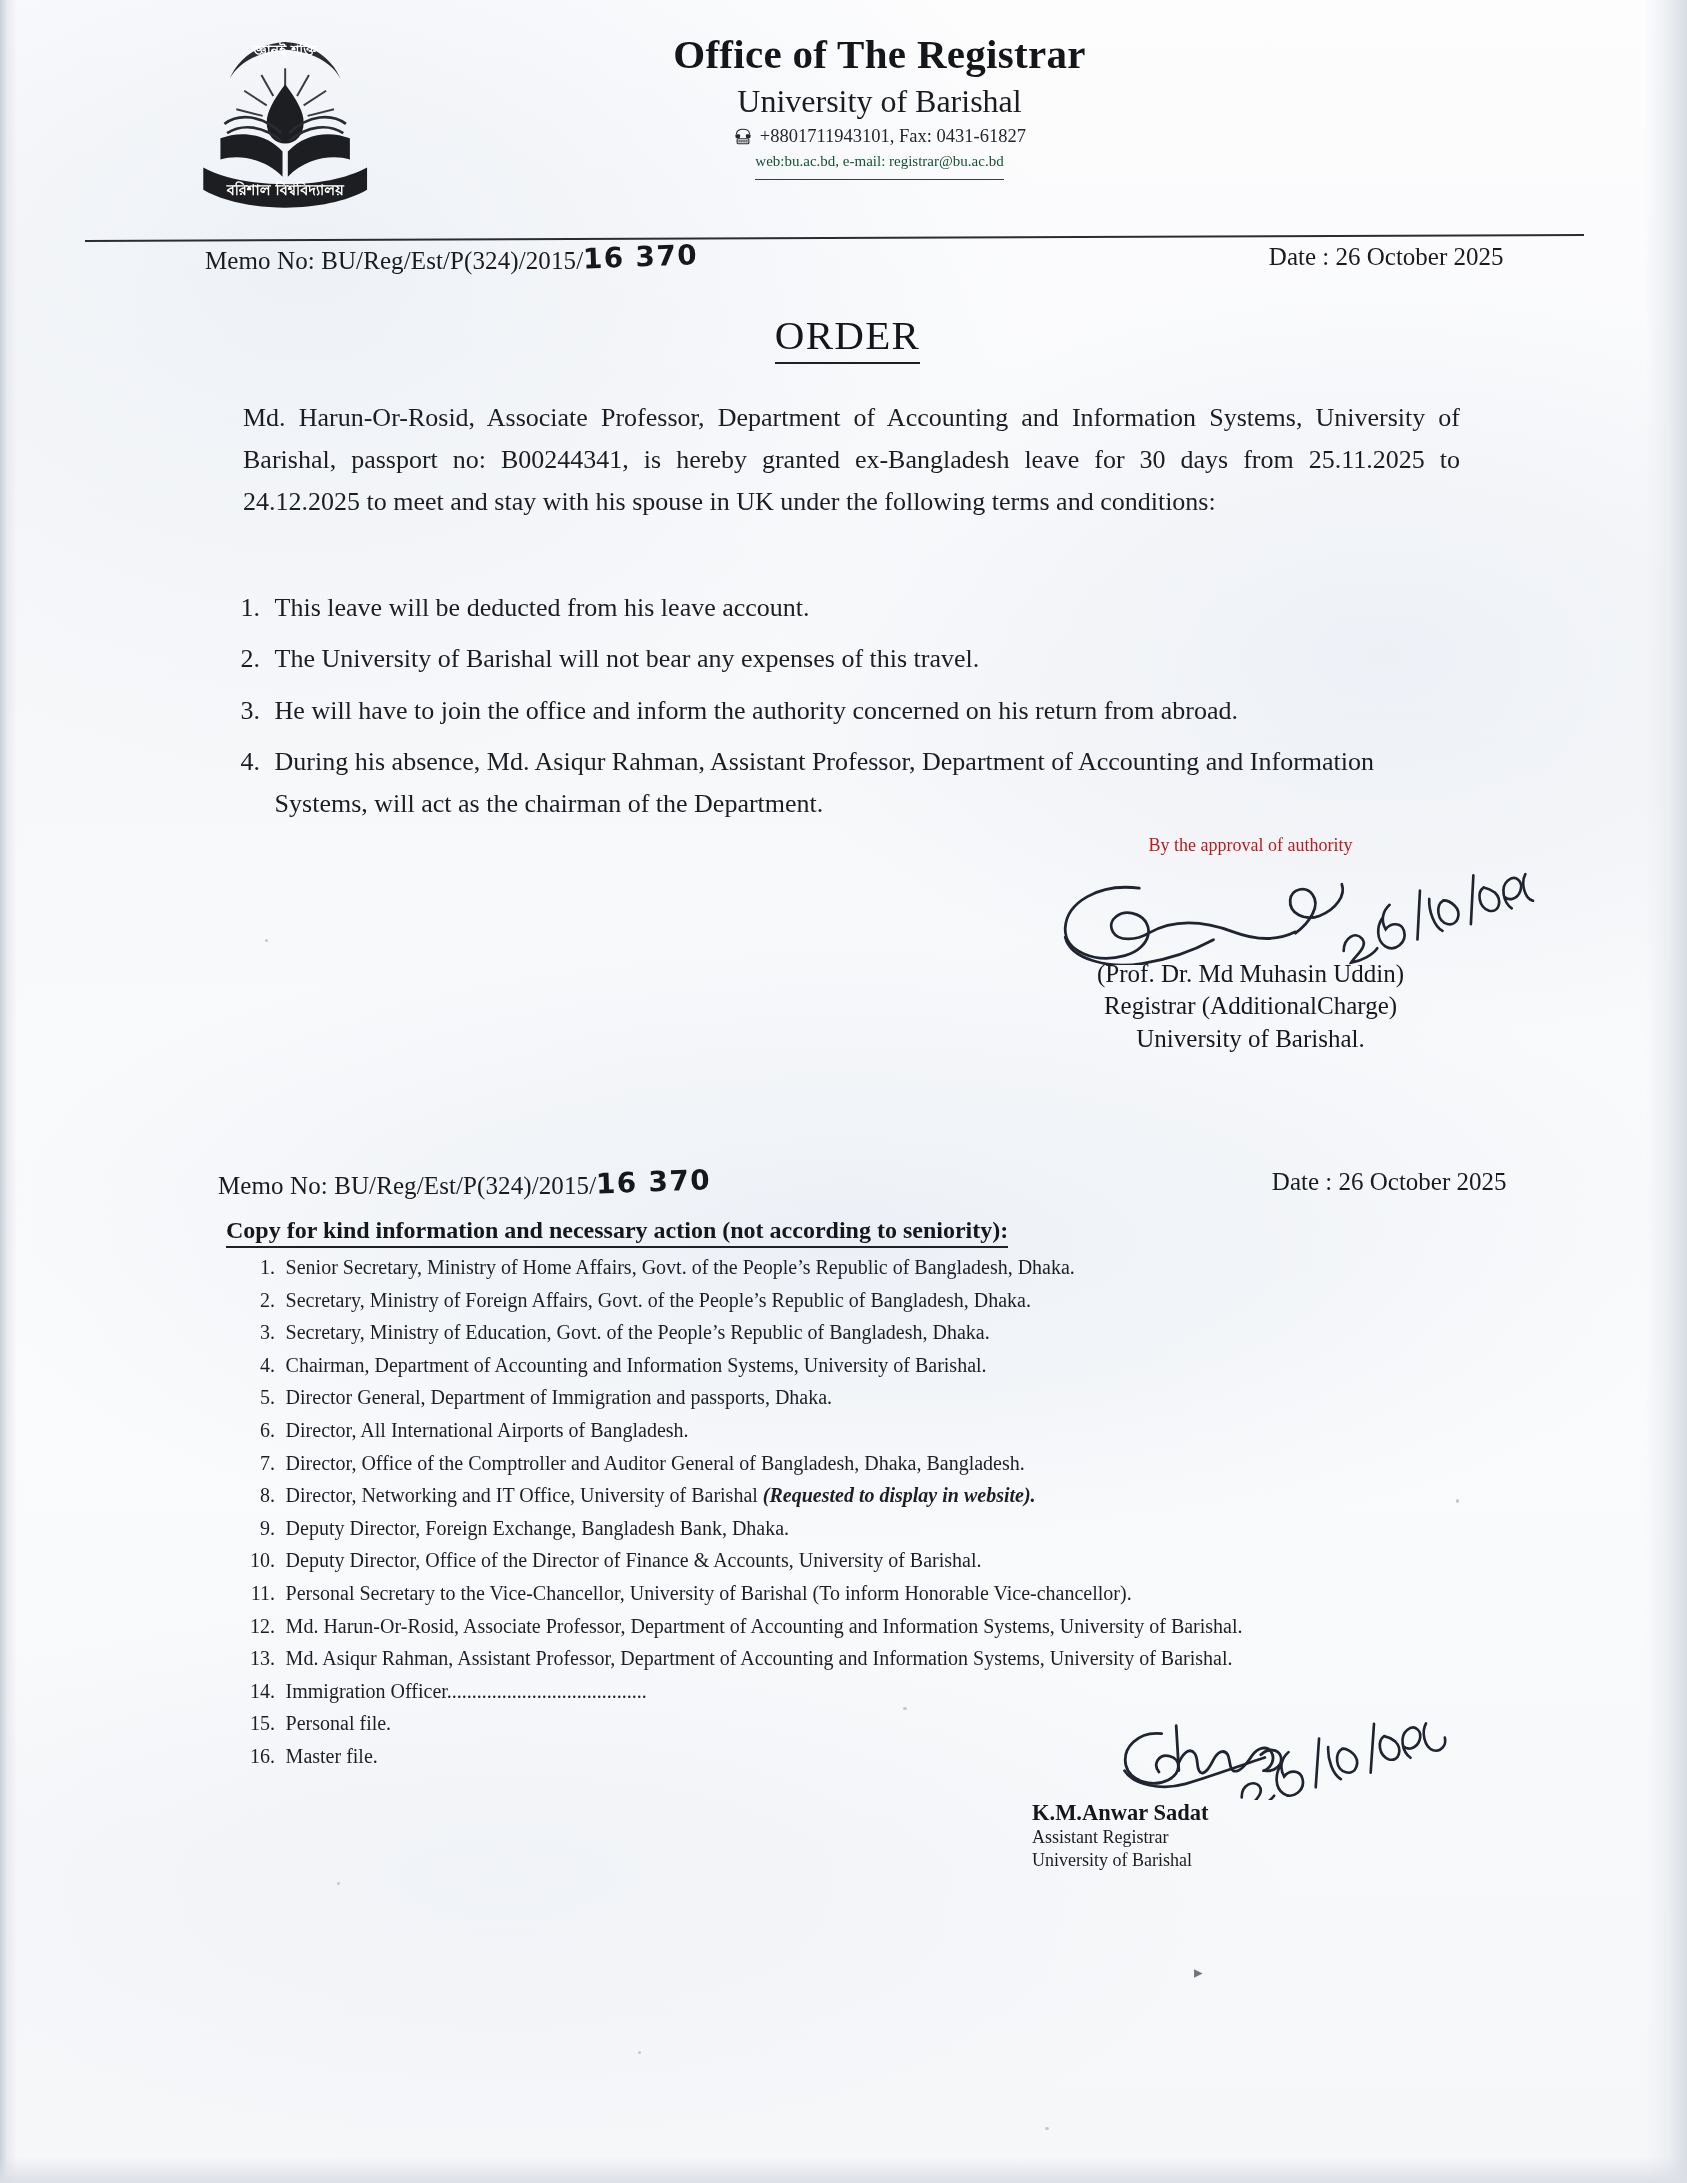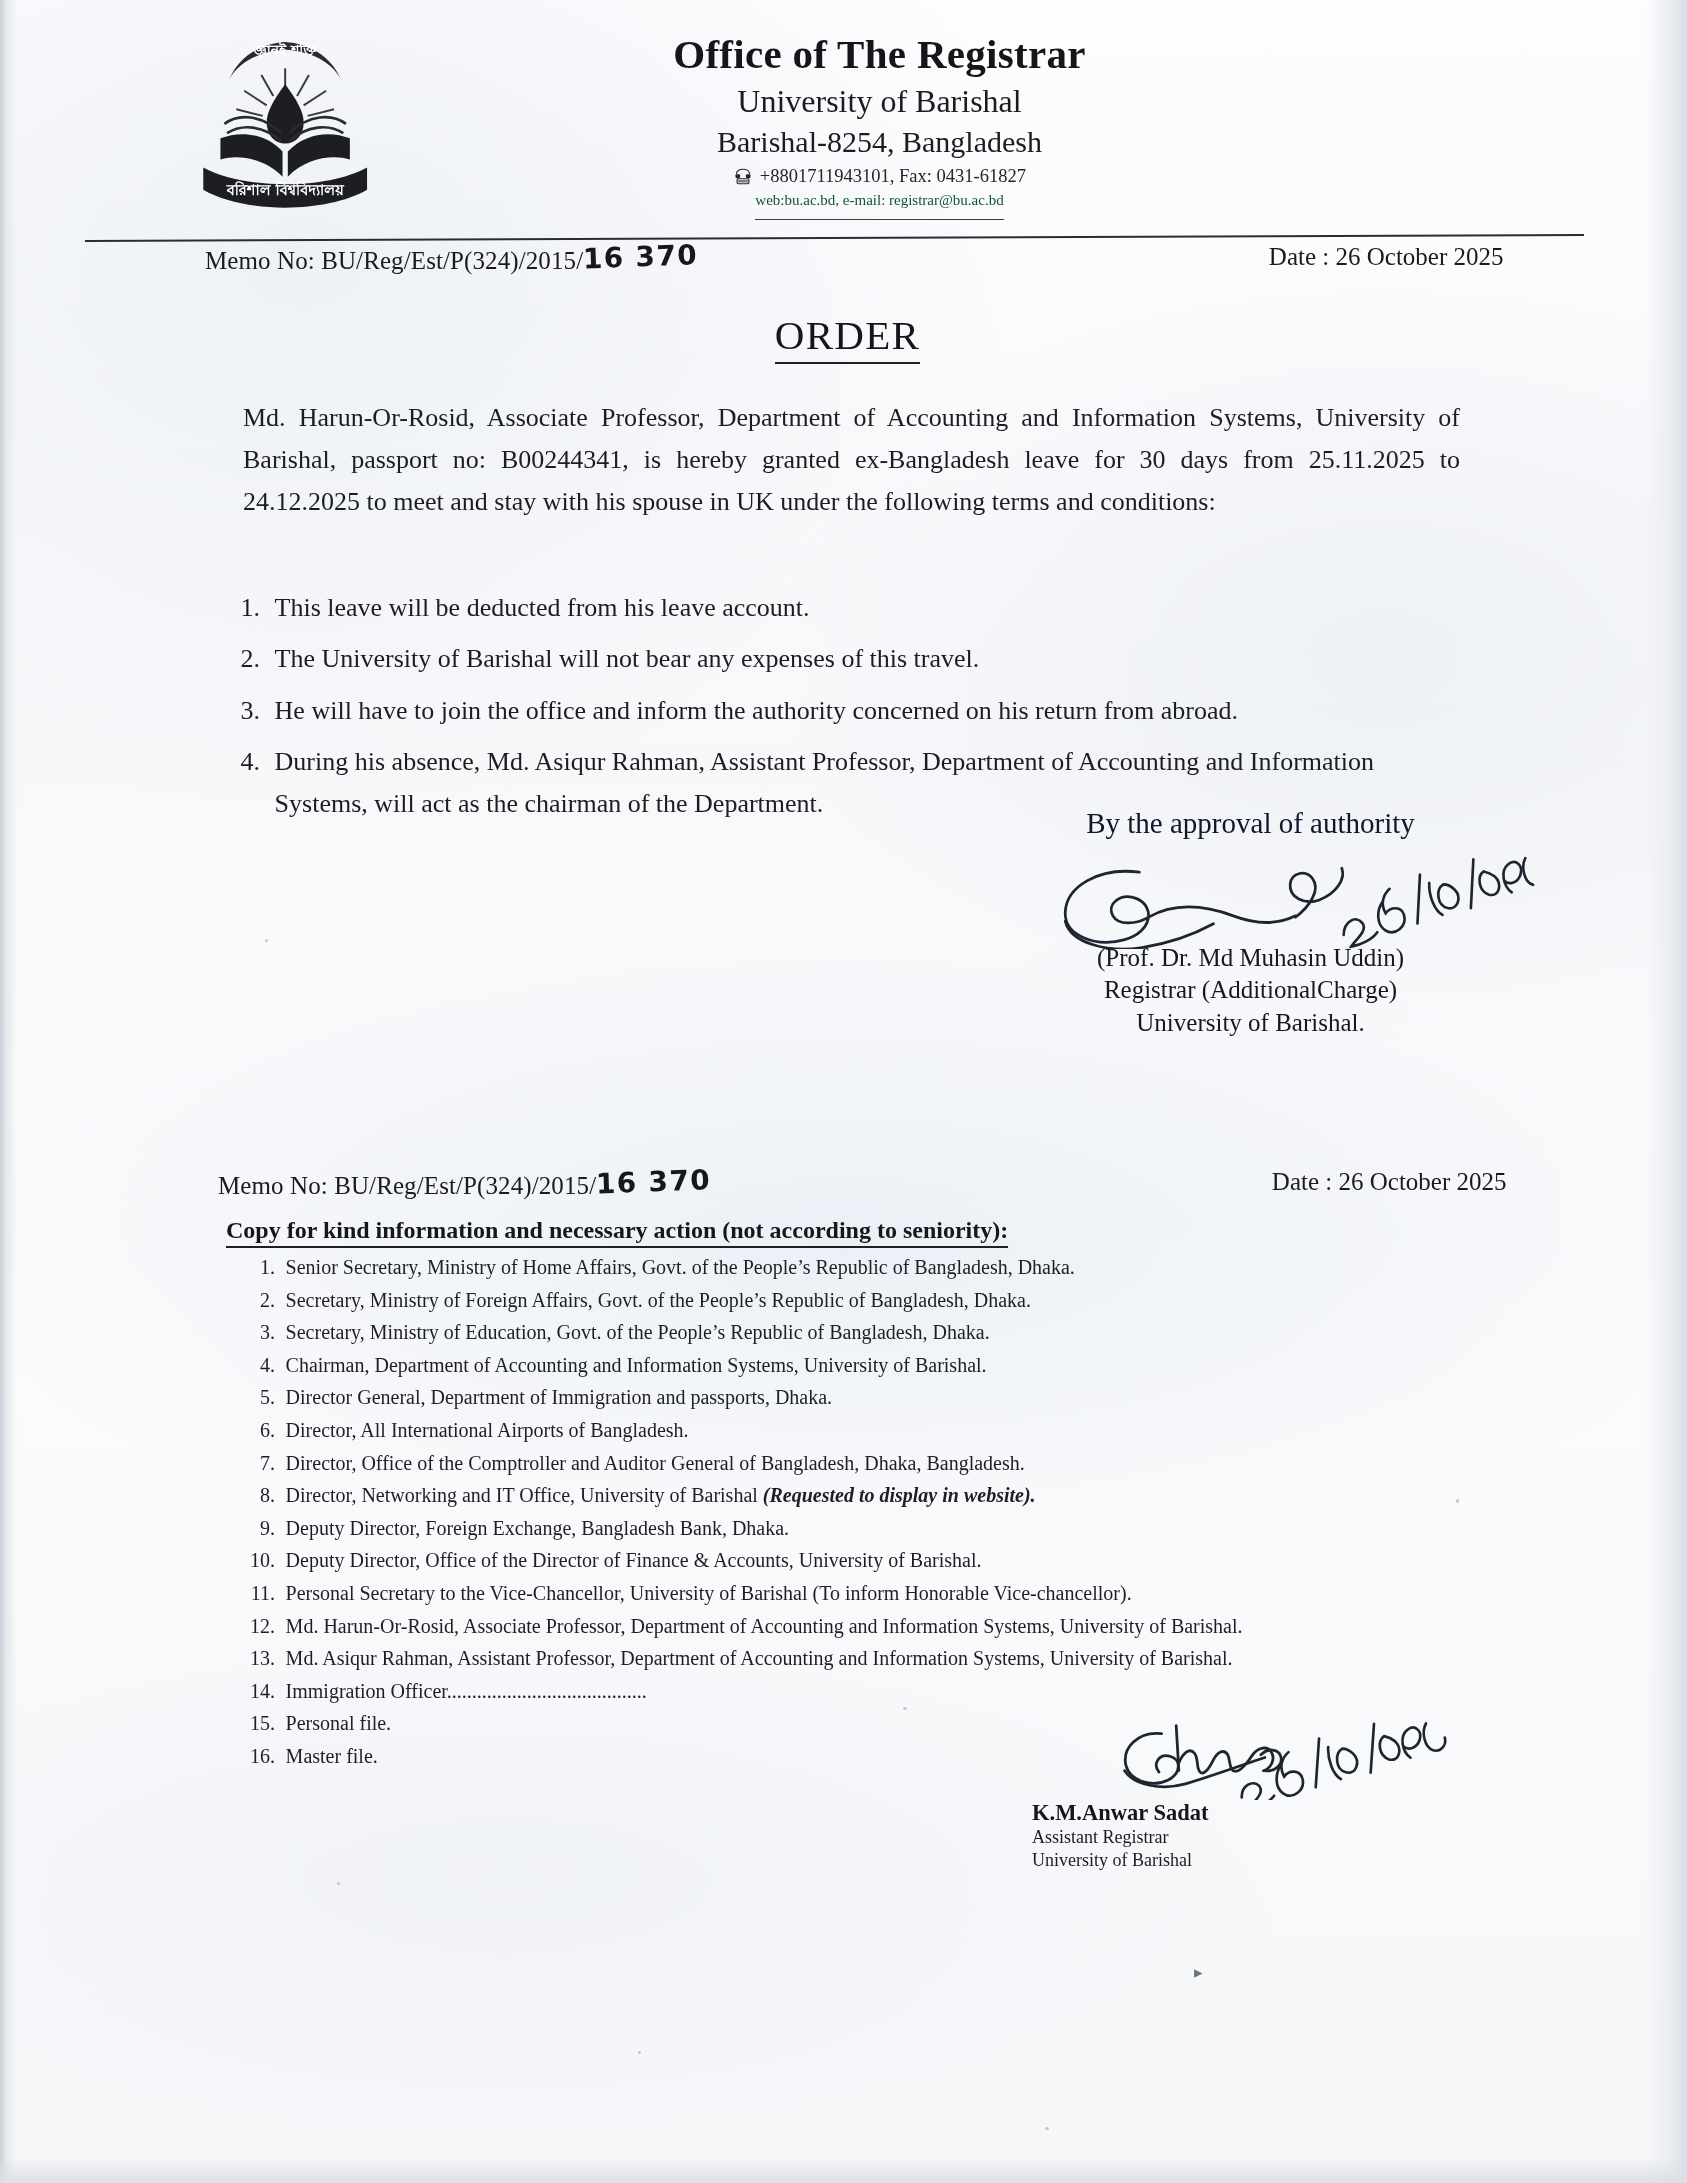--- a/index.html
+++ b/index.html
@@ -86,21 +86,21 @@
     position:absolute; left:230px; top:587px; width:1237px;
     font-size:26px; line-height:1.62; color:#1c1d21;
     margin:0; padding:0; list-style:none;
   }
   .cond-list li { display:flex; gap:14.6px; margin-bottom:9.3px; }
   .cond-num { width:30px; text-align:right; flex:0 0 auto; }
   .cond-txt { flex:1 1 auto; }
 
   
   .sig1 { position:absolute; left:966px; top:807px; width:569px; text-align:center; }
-  .sig1 .approval { font-size:29px; color:#0f172a; }
+  .sig1 .approval { font-size:18px; color:#b91c1c;margin-top:28px; }
   .sig-art { position:relative; height:99px; margin-top:2.6px; }
   .sig1 .name { font-size:25px; line-height:1.30; color:#17181c; }
 
   
   .memo-row2 { position:absolute; left:218px; top:1168px; width:1307px;
                display:flex; justify-content:space-between; align-items:flex-start; }
 
   .copy-head {
     position:absolute; left:226px; top:1217px; font-size:24px; font-weight:bold;
     color:#16171b; border-bottom:2px solid #1f2024; padding-bottom:2px;
@@ -170,21 +170,20 @@
 
         <path d="M8 212 C70 246 194 246 256 212 L256 246 C194 282 70 282 8 246 Z" fill="#1d1e22"></path>
       </g>
       <text x="132" y="254" text-anchor="middle" font-family="DejaVu Sans, sans-serif" font-size="22" fill="#ffffff" font-weight="bold">বরিশাল বিশ্ববিদ্যালয়</text>
     </svg>
   </div>
 
   <div class="org-block">
     <div class="org-title">Office of The Registrar</div>
     <div class="org-sub1">University of Barishal</div>
-    <div class="org-sub2">Barishal-8254, Bangladesh</div>
     <div class="org-contact">
       <span class="phone-icon">
         <svg viewBox="0 0 30 26" width="20" height="17" aria-hidden="true">
           <g fill="none" stroke="#24252a" stroke-width="1.7">
             <path d="M5 9 C5 4.5 9 2 15 2 C21 2 25 4.5 25 9"></path>
             <rect x="3.5" y="9.5" width="7" height="6" rx="1.6" fill="#24252a" stroke="none"></rect>
             <rect x="19.5" y="9.5" width="7" height="6" rx="1.6" fill="#24252a" stroke="none"></rect>
             <rect x="6" y="16.5" width="18" height="7.5" rx="1.6"></rect>
             <line x1="9" y1="18.5" x2="9" y2="22"></line>
             <line x1="12" y1="18.5" x2="12" y2="22"></line>

